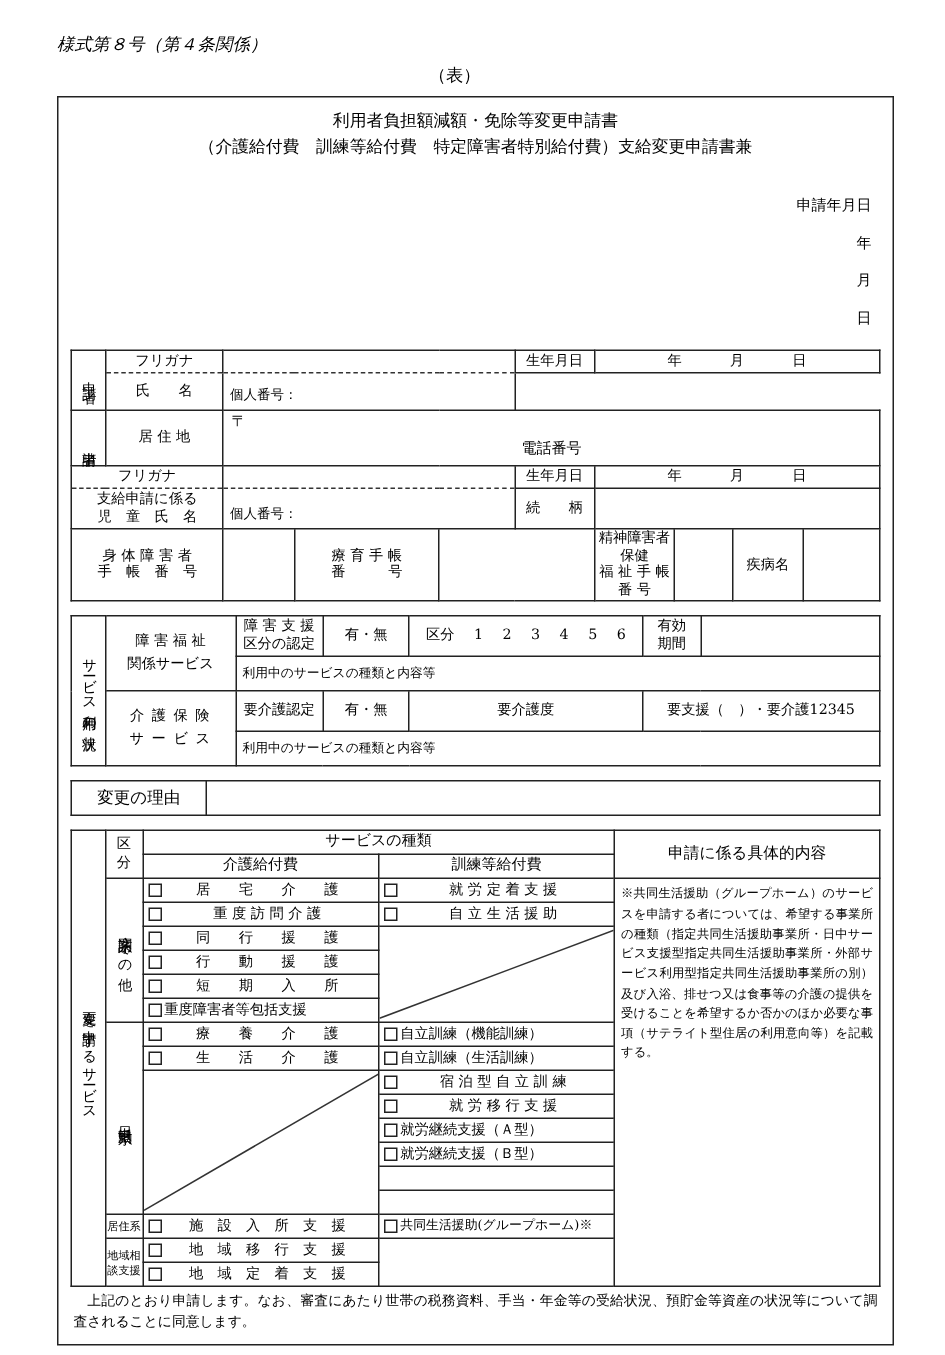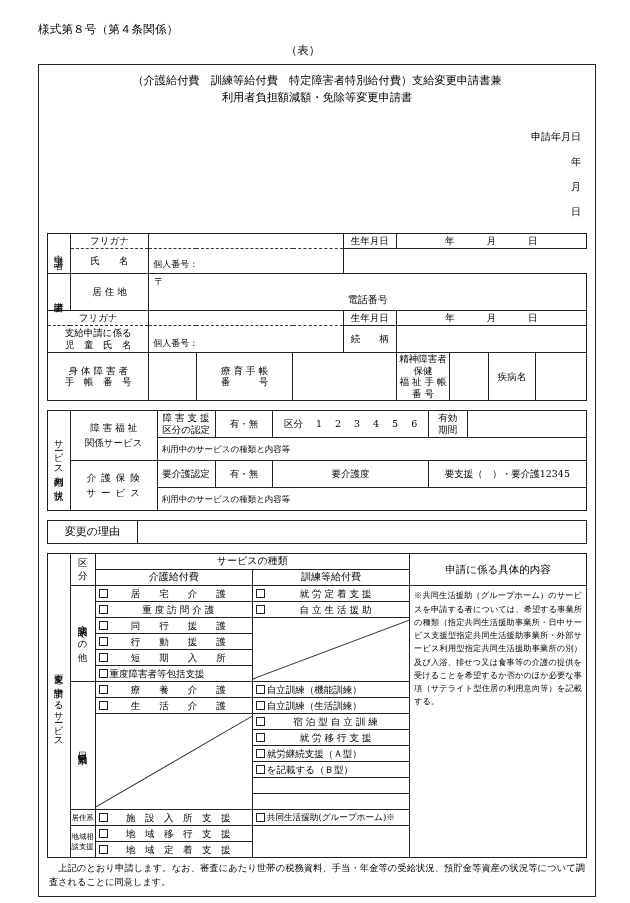--- a/index.html
+++ b/index.html
@@ -19,20 +19,21 @@
     position: relative;
     width: 630px;
     height: 903px;
     box-sizing: border-box;
     padding: 22px 34px 0 38px;
   }
   .formno {
     font-size: 11.5px;
     letter-spacing: 0.2px;
     margin: 0 0 6px 0;
+    font-style: italic;
   }
   .omote {
     text-align: center;
     font-size: 11.5px;
     margin: 0 0 6px 0;
     padding-right: 28px;
   }
 
   
   table {
@@ -158,22 +159,22 @@
 <body>
 
 <div class="page">
 
   <div class="formno">様式第８号（第４条関係）</div>
   <div class="omote">（表）</div>
 
   <div class="mainframe">
 
     <div class="title">
+      <div>利用者負担額減額・免除等変更申請書</div>
       <div>（介護給付費　訓練等給付費　特定障害者特別給付費）支給変更申請書兼</div>
-      <div>利用者負担額減額・免除等変更申請書</div>
     </div>
 
 
     <div class="appdate">
       <span>申請年月日</span>
       <span style="display:inline-block;width:56px"></span>
       <span>年</span>
       <span style="display:inline-block;width:28px"></span>
       <span>月</span>
       <span style="display:inline-block;width:28px"></span>
@@ -534,21 +535,21 @@
           <span class="chk">
                 <span class="box"></span>
           <span class="chklab plain">就労継続支援（Ａ型）</span>
               </span>
         </td>
       </tr>
       <tr class="srow">
         <td>
           <span class="chk">
                 <span class="box"></span>
-          <span class="chklab plain">を記載する（Ｂ型）</span>
+          <span class="chklab plain">就労継続支援（Ｂ型）</span>
               </span>
         </td>
       </tr>
       <tr class="srow">
         <td style="height:15px"></td>
       </tr>
       <tr class="srow">
         <td style="height:15px"></td>
       </tr>
 

